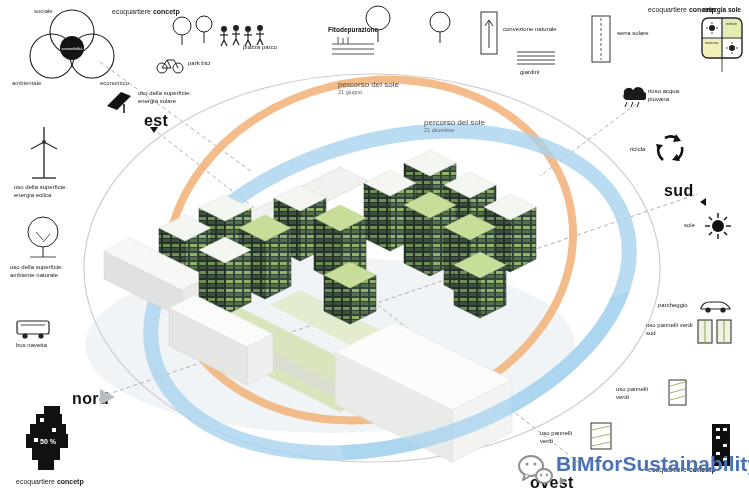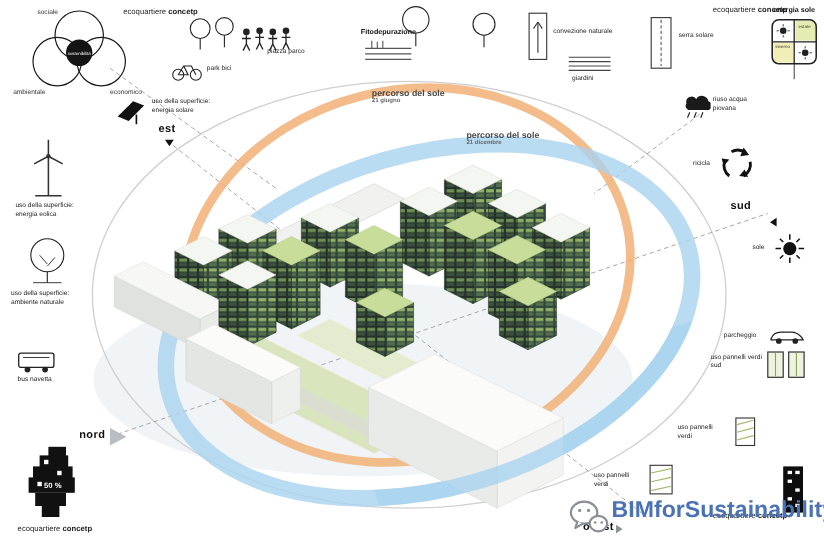--- a/index.html
+++ b/index.html
@@ -1,24 +1,24 @@
 <!DOCTYPE html>
 <html><head>
 <meta charset="utf-8">
 <style>
   html,body{margin:0;padding:0;background:#fff;}
   #canvas{position:relative;width:749px;height:498px;background:#ffffff;overflow:hidden;
           font-family:"Liberation Sans",sans-serif;color:#222;}
   .abs{position:absolute;}
   .lbl{font-size:6px;color:#222;line-height:1.25;}
   .lbl-t{font-size:6.5px;font-weight:bold;color:#111;}
-  .dir{font-size:10px;font-weight:bold;color:#111;letter-spacing:.4px;}
+  .dir{font-size:16px;font-weight:bold;color:#111;letter-spacing:.4px;}
   .corner{font-size:7px;color:#222;white-space:nowrap;}
   .corner b{font-weight:700;}
-  .sunlabel{font-size:8px;color:#4a4a4a;white-space:nowrap;font-weight:bold;}
+  .sunlabel{font-size:8px;color:#4a4a4a;white-space:nowrap;}
   .sunlabel .date{display:block;font-size:5.5px;color:#666;}
   .watermark{font-size:21px;font-weight:700;color:#4a72b5;white-space:nowrap;}
   .tri{width:0;height:0;display:block;}
   .tri-nord{border-top:8px solid transparent;border-bottom:8px solid transparent;border-left:15px solid #b9bec4;}
   .tri-est{border-left:4px solid transparent;border-right:4px solid transparent;border-top:6px solid #111;}
   .tri-sud{border-top:4px solid transparent;border-bottom:4px solid transparent;border-right:6px solid #111;}
   .tri-ovest{border-top:4px solid transparent;border-bottom:4px solid transparent;border-left:6px solid #8d9297;}
   svg{display:block;}
 </style>
 </head>

